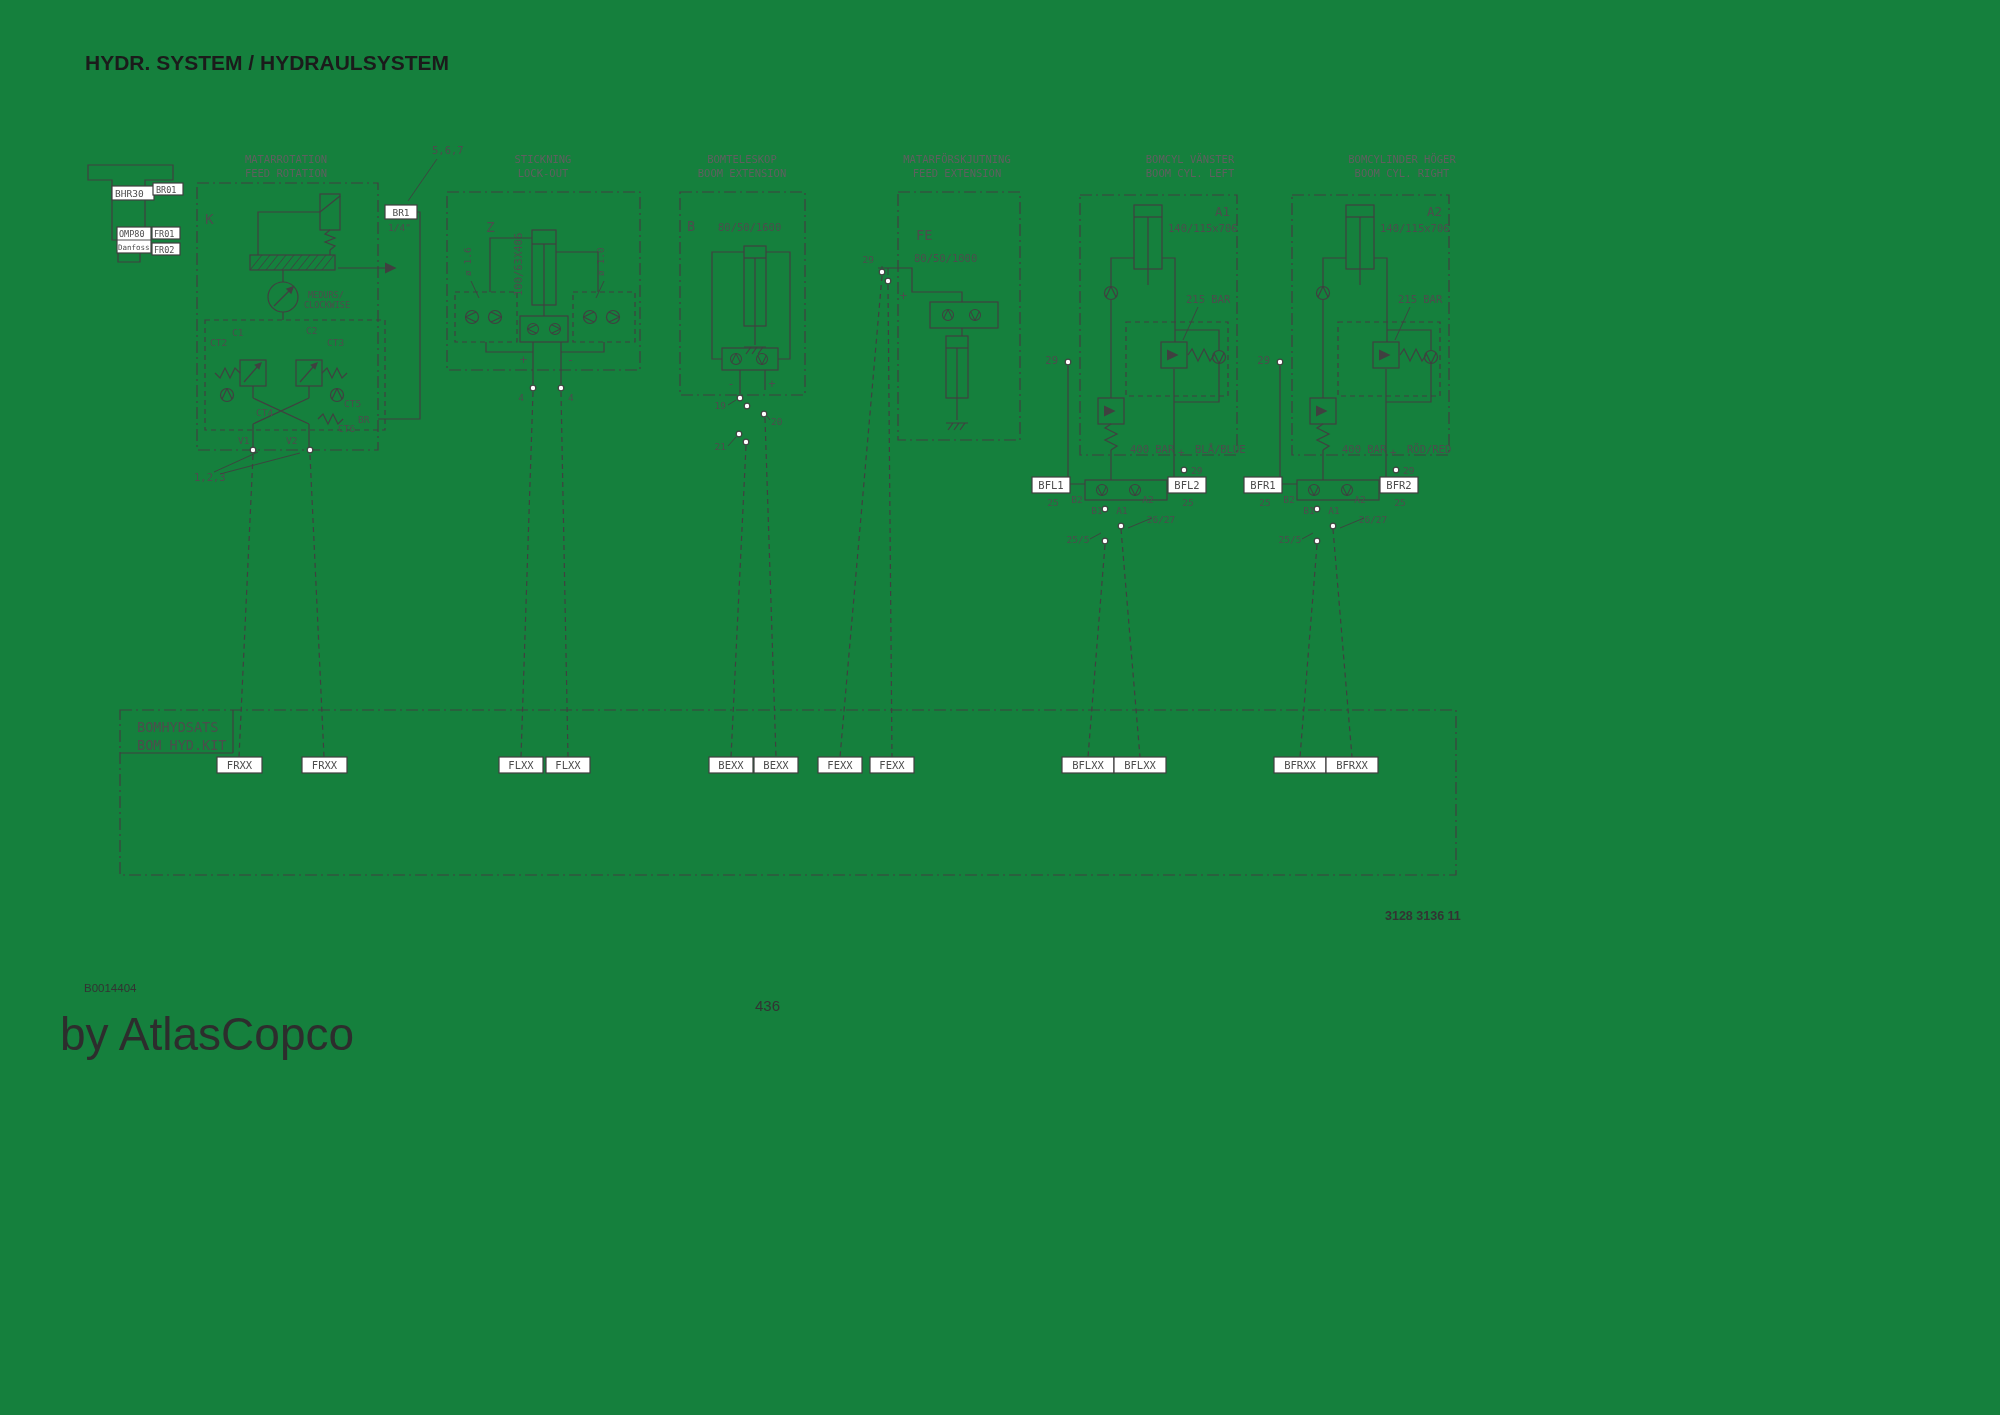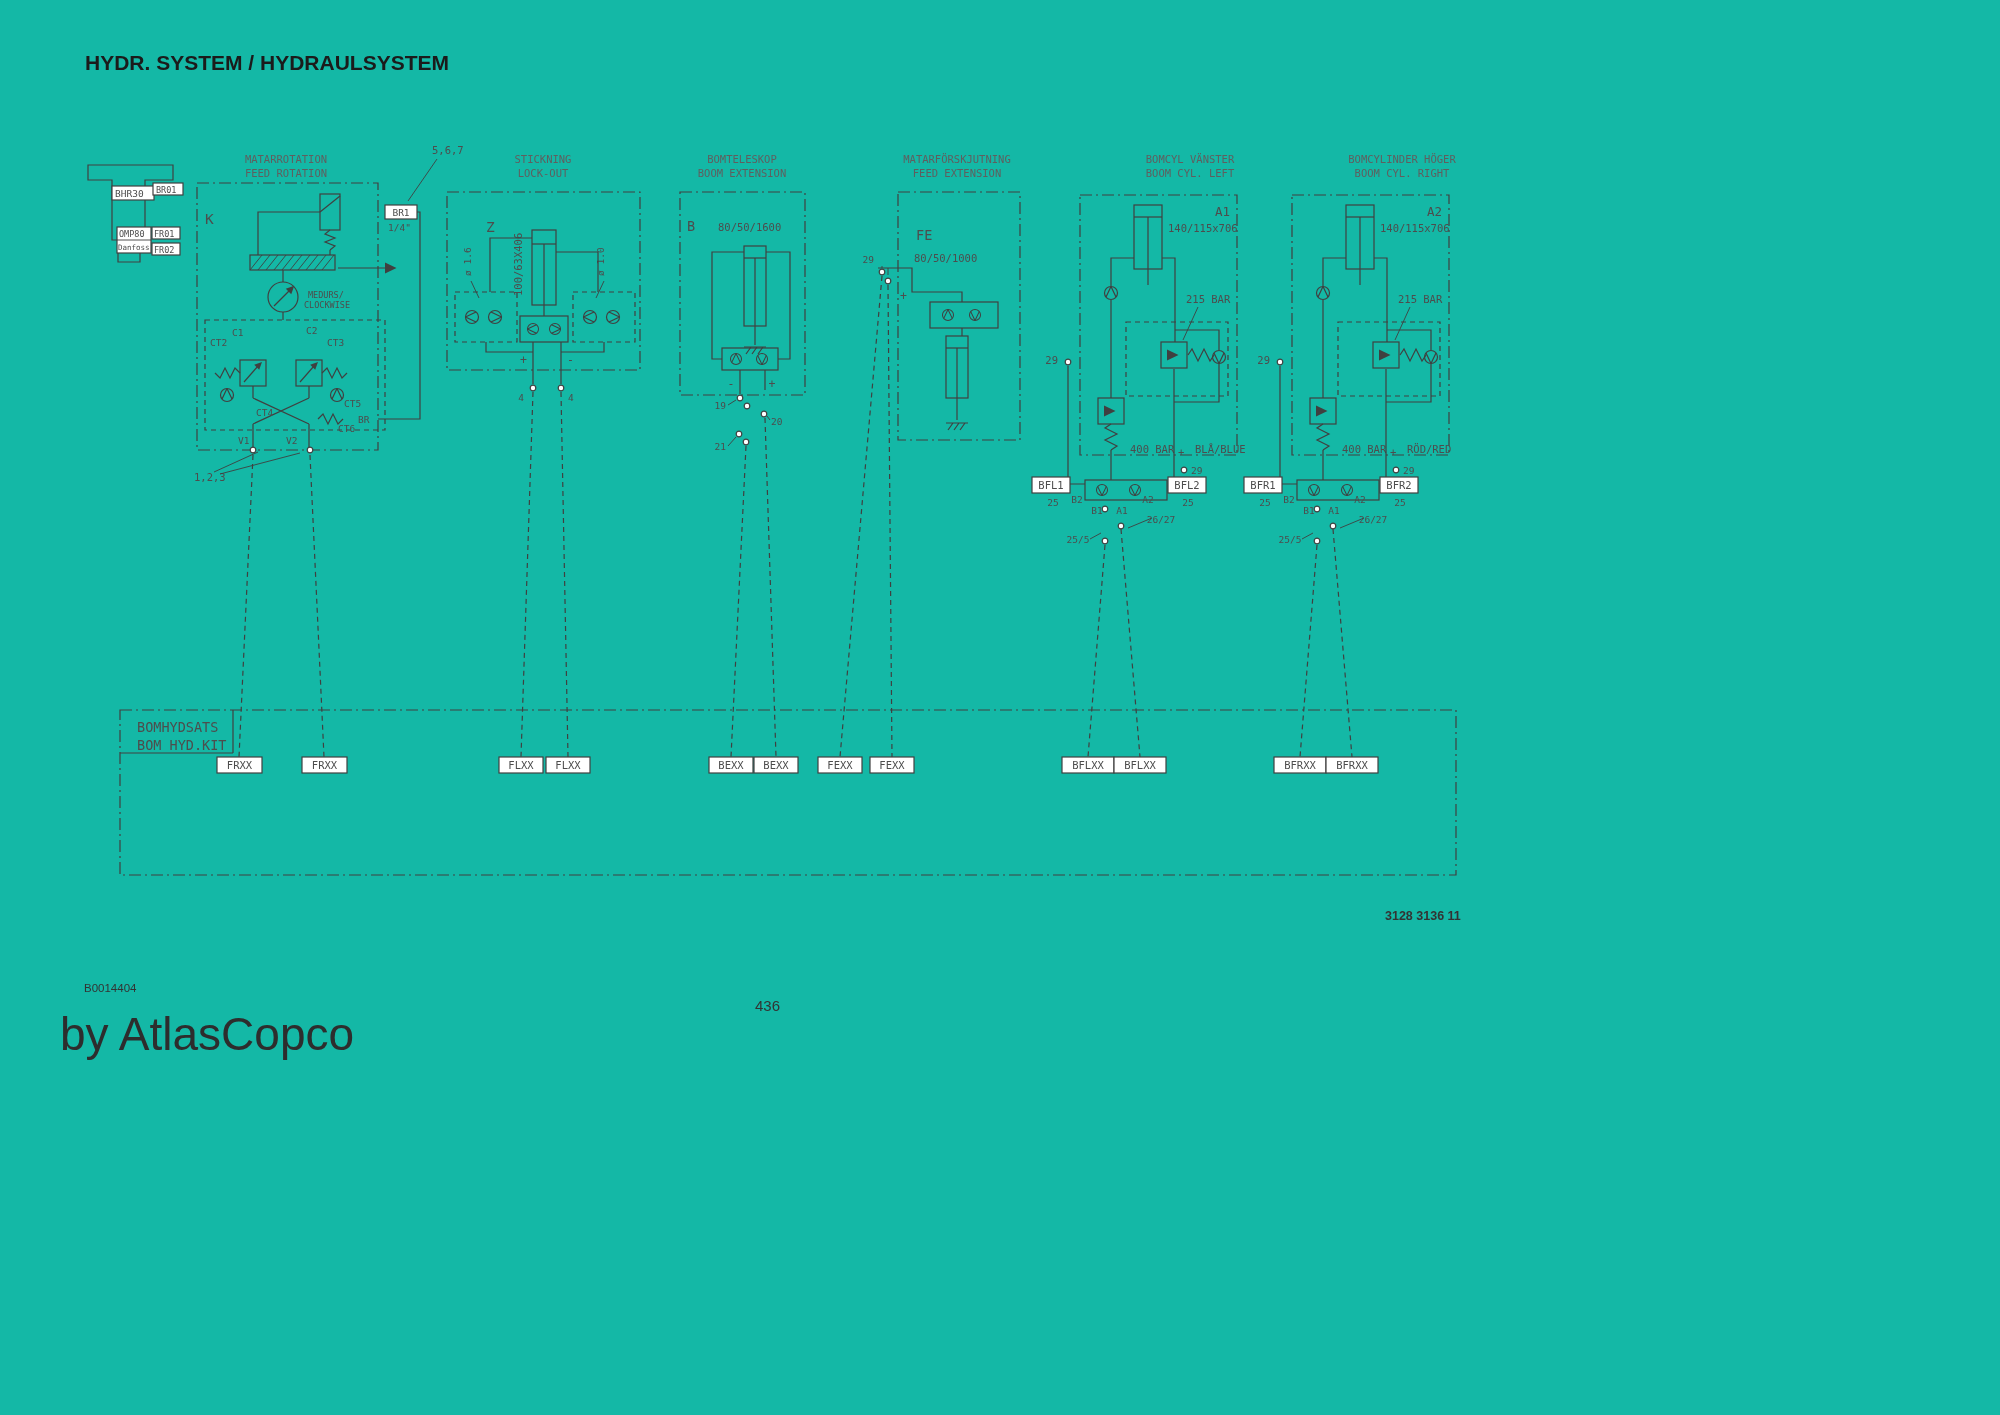--- a/index.html
+++ b/index.html
@@ -1,16 +1,16 @@
 <!DOCTYPE html>
 <html><head>
 <meta charset="utf-8">
 <style>
   html,body{margin:0;padding:0;background:#ffffff;}
-  .page{position:relative;width:2000px;height:1415px;background:#14b8a6;overflow:hidden;}
+  .page{position:relative;width:2000px;height:1415px;background:#15803d;overflow:hidden;}
   svg{position:absolute;top:0;left:0;}
   svg text{font-family:"DejaVu Sans Mono",monospace;fill:#4d4d4d;}
   .ln{stroke:#404040;stroke-width:1.2;fill:none;}
   .thin{stroke-width:0.9;}
   .wbg{fill:#ffffff;}
   .dd{stroke-dasharray:12 4 2 4;}
   .dsh{stroke-dasharray:5 4;}
   .hdr{fill:#5f5f5f;}
   .mid{text-anchor:middle;}
   .end{text-anchor:end;}

